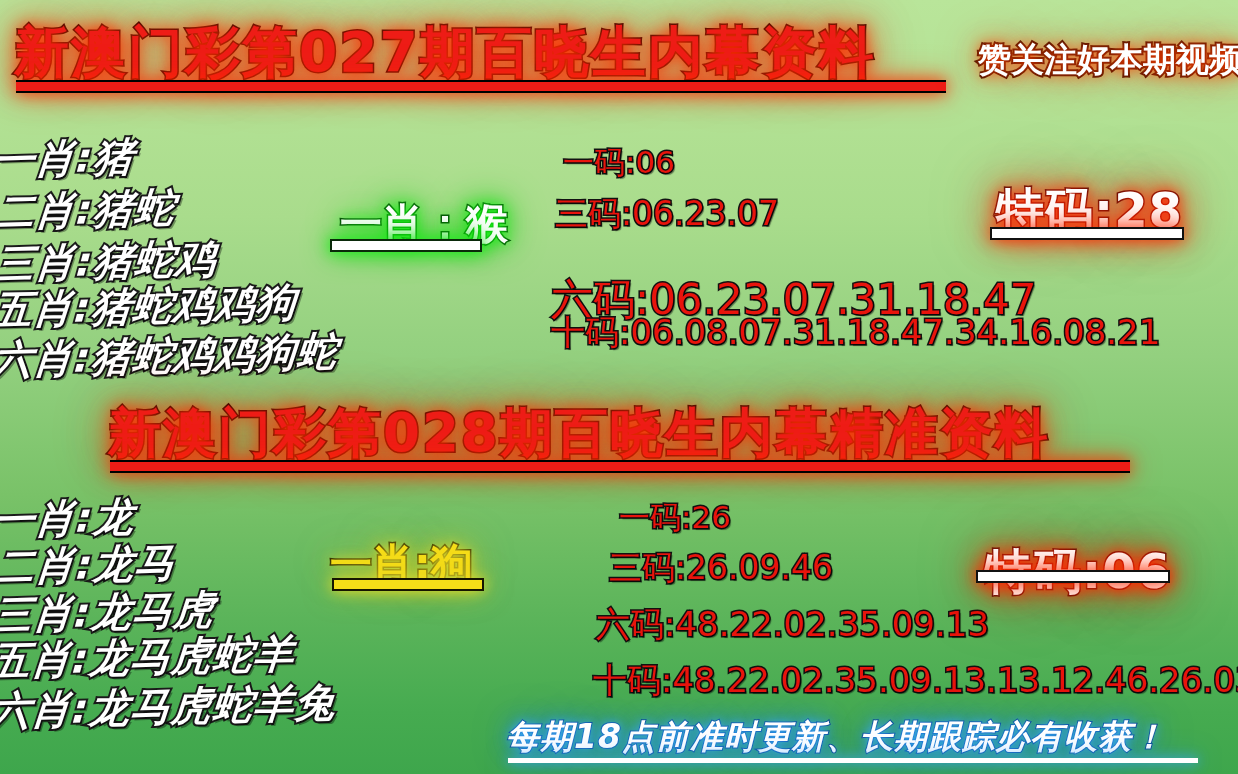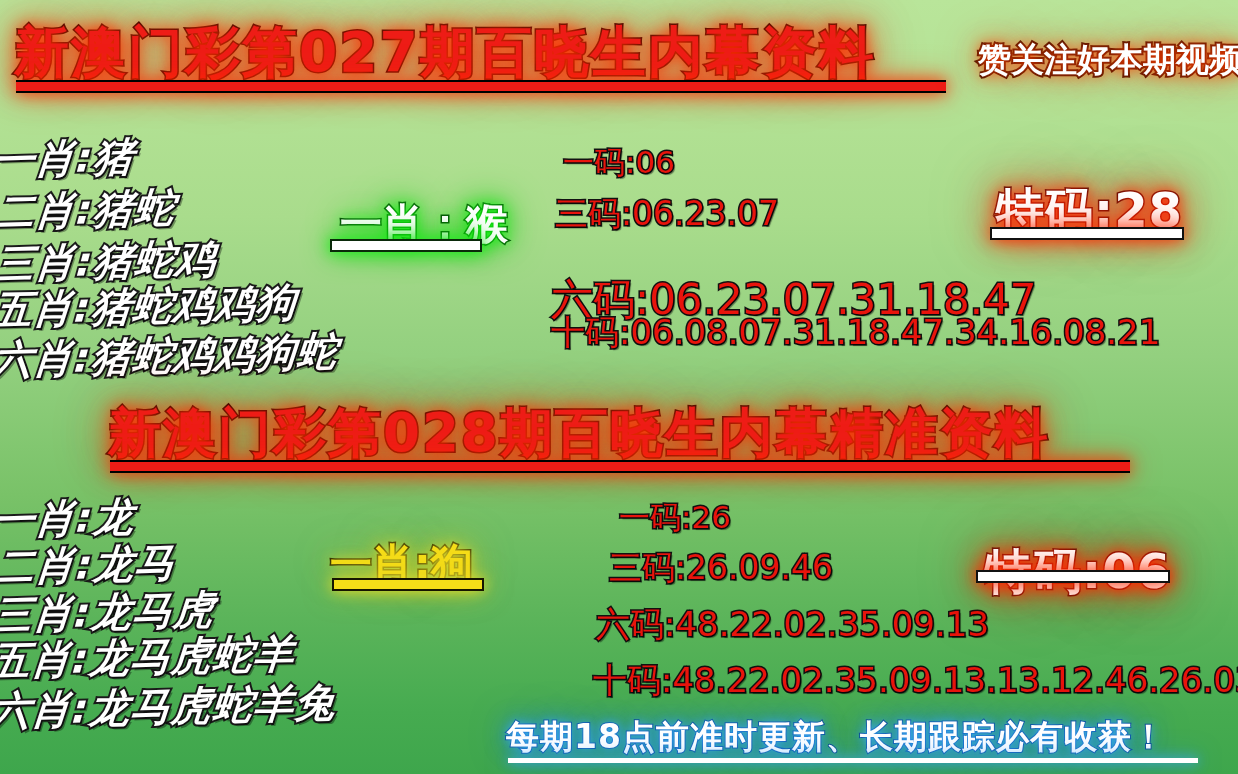--- a/index.html
+++ b/index.html
@@ -216,16 +216,16 @@
   <div class="rule-yellow" style="left:332px; top:578px; width:148px;"></div>
 
   <div class="abs code-line" style="left:619px; top:497px; font-size:31px;">一码:26</div>
   <div class="abs code-line" style="left:609px; top:546px; font-size:33px;">三码:26.09.46</div>
   <div class="abs code-line" style="left:596px; top:602px; font-size:34px;">六码:48.22.02.35.09.13</div>
   <div class="abs code-line" style="left:593px; top:658px; font-size:34px;">十码:48.22.02.35.09.13.13.12.46.26.03</div>
 
   <div class="abs special-code" style="left:984px; top:540px;">特码:06</div>
   <div class="rule-special" style="left:976px; top:570px; width:190px;"></div>
 
-  <div class="abs banner" style="left:506px; top:715px;">每期18点前准时更新、长期跟踪必有收获！</div>
+  <div class="abs banner" style="left:506px; top:715px;font-style:italic;">每期18点前准时更新、长期跟踪必有收获！</div>
   <div class="rule-banner" style="left:508px; top:758px; width:690px;"></div>
 
 </div>
 
 </body></html>

